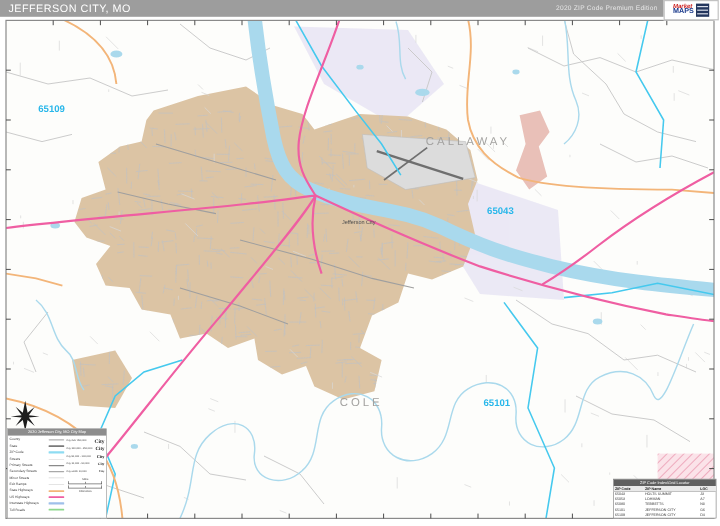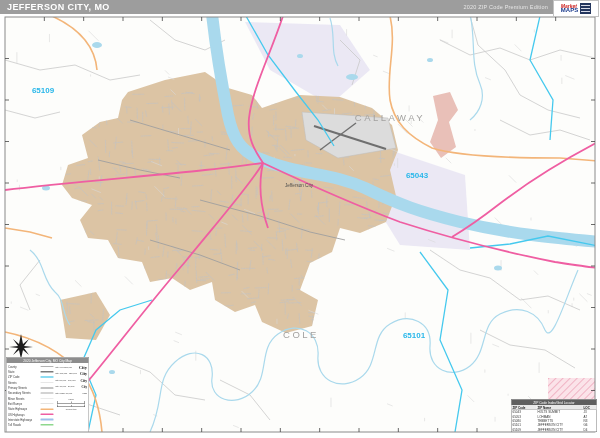--- a/index.html
+++ b/index.html
@@ -1,20 +1,20 @@
 <!DOCTYPE html>
 <html><head>
 <meta charset="utf-8">
 <style>
   html,body{margin:0;padding:0;background:#ffffff;}
   #page{position:relative;width:600px;height:438px;background:#ffffff;overflow:hidden;
         font-family:"Liberation Sans", sans-serif;}
   
   #titlebar{position:absolute;left:0;top:0;width:554px;height:14px;background:#9d9d9d;z-index:30;}
-  #map-title{position:absolute;left:7px;top:2px;font-size:9px;font-weight:bold;color:#ffffff;letter-spacing:.4px;}
+  #map-title{position:absolute;left:7px;top:2px;font-size:9px;font-weight:normal;color:#ffffff;letter-spacing:.4px;}
   #edition{position:absolute;right:6px;top:4px;font-size:5.5px;color:#e6e6e6;letter-spacing:.2px;}
   #logo{position:absolute;right:1px;top:0;width:44px;height:15px;background:#ffffff;border:1px solid #c2c2c2;
         z-index:31;display:flex;align-items:center;justify-content:center;gap:2px;}
   #logo .w1{font-size:5px;color:#cc2222;font-style:italic;font-weight:bold;line-height:4px;display:block;}
   #logo .w2{font-size:6px;color:#1a3a8c;font-weight:bold;line-height:5px;display:block;}
   #logo .badge{width:11px;height:11px;background:#24365e;display:inline-block;}
   #logo .badge i{display:block;height:1px;background:#d8dce8;margin:2px 1px 0 1px;}
   
   #mapsvg{position:absolute;left:0;top:0;z-index:1;}
   

